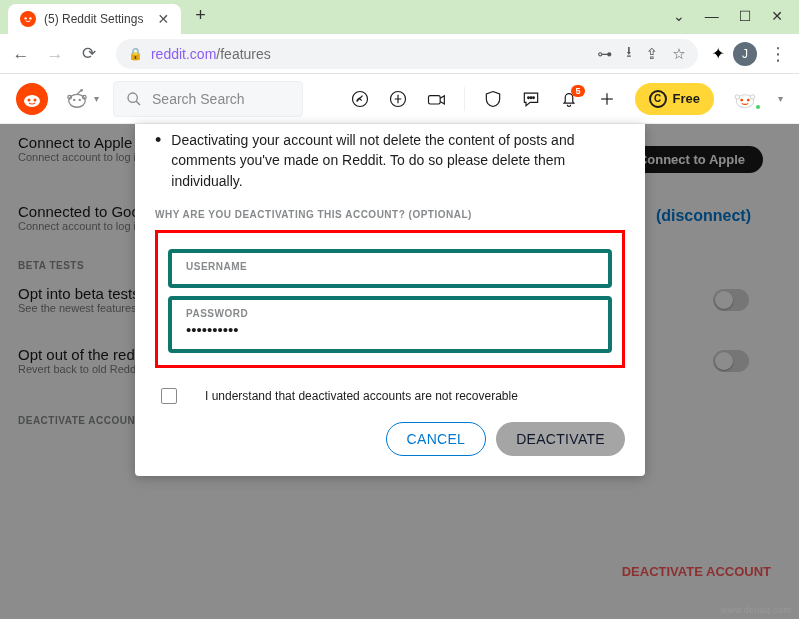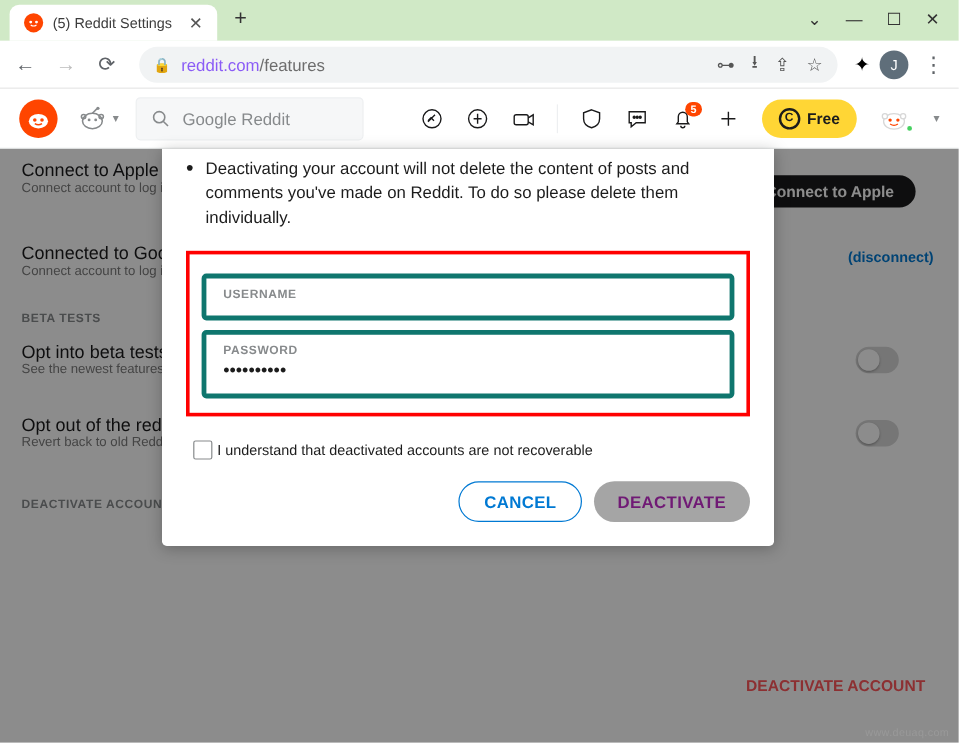--- a/index.html
+++ b/index.html
@@ -46,40 +46,40 @@
   .user-snoo svg{width:26px;height:26px;}
   .online-dot{width:8px;height:8px;background:#46d160;border-radius:50%;border:2px solid #fff;position:relative;left:-10px;top:8px;}
 
   
   .page-bg { position: absolute; top: 124px; left: 0; right: 0; bottom: 0; background: #fff; filter: brightness(0.55); padding: 10px 18px;}
   .bg-row { margin-bottom: 26px;}
   .bg-title { font-size: 15px; font-weight:500; color:#1a1a1b;}
   .bg-sub { font-size: 11px; color:#7c7c7c;}
   .bg-label { font-size: 10px; font-weight:700; color:#878a8c; letter-spacing:.5px; margin: 28px 0 14px;}
   .bg-btn-dark { position:absolute; right: 18px; top: 12px; background:#1a1a1b;color:#fff;border-radius:18px;padding:6px 18px;font-size:13px;font-weight:600;}
-  .bg-link { position:absolute; right: 3px; color:#0079d3; font-size:12px; font-weight:700;}
+  .bg-link { position:absolute; right: 30px; color:#0079d3; font-size:16px; font-weight:700;}
   .bg-toggle { position:absolute; right: 32px; width:36px;height:22px;background:#d6d6d6;border-radius:11px;}
   .bg-toggle::after{content:'';position:absolute;width:18px;height:18px;background:#fff;border-radius:50%;top:2px;left:2px;box-shadow:0 1px 2px rgba(0,0,0,.3);}
   .bg-deact{color:#ff585b;font-size:13px;font-weight:700;}
 
   .modal { position: absolute; top: 124px; left: 135px; width: 510px; background: #fff; border-radius: 0 0 4px 4px; padding: 6px 20px 20px; box-shadow: 0 2px 12px rgba(0,0,0,.25);}
   .bullet-row { display:flex; gap: 10px; font-size: 14px; color:#1c1c1c; line-height: 1.45; margin-bottom: 18px;}
   .bullet { font-size:18px; line-height:20px;}
   .section-label { font-size: 10px; font-weight:700; color:#878a8c; letter-spacing:.5px; margin-bottom: 10px;}
   .reason-box { width:100%; min-height:62px; border:1px solid #edeff1; border-radius:4px; padding: 10px 12px; font-size:14px; color:#1c1c1c; resize: both; margin-bottom: 20px; font-family: inherit;}
   .cred-box { border: 3px solid #ff0000; padding: 8px 10px 12px; margin-bottom: 14px;}
   .field { border:4px solid #0f766e; border-radius:4px; padding: 8px 14px 10px; margin-top: 8px;}
   .field-label { font-size:10px; font-weight:700; color:#878a8c; letter-spacing:.5px; margin-bottom:2px;}
   .field-val { font-size:15px; color:#1c1c1c; border:none; outline:none; width:100%; font-family:inherit; background:transparent;}
-  .check-row { display:flex; gap: 4px; align-items:center; font-size:12px; color:#1c1c1c; padding: 6px 6px 18px;}
+  .check-row { display:flex; gap: 28px; align-items:center; font-size:12px; color:#1c1c1c; padding: 6px 6px 18px;}
   .checkbox { width:16px;height:16px;border:1.5px solid #878a8c;border-radius:2px;}
   .btn-row { display:flex; gap: 10px; justify-content:flex-end;}
-  .btn { border-radius: 20px; padding: 8px 20px; font-size:14px; font-weight:700; letter-spacing:.3px; border:none;}
+  .btn { border-radius: 20px; padding: 8px 20px; font-size:14px; font-weight:400; letter-spacing:.3px; border:none;}
   .btn-cancel { background:#fff; color:#0079d3; border:1px solid #0079d3;}
-  .btn-deact { background:#a5a5a5; color:#701a75;}
+  .btn-deact { background:#a5a5a5; color:#0f172a;}
   
   .watermark { position:absolute; bottom:4px; right:8px; font-size:9px; color:#999; letter-spacing:.3px;}
 </style>
 </head>
 <body>
 
 <div class="titlebar">
   <div class="tab">
     <span class="tab-favicon">
       <svg viewBox="0 0 20 20" width="12" height="12">
@@ -142,21 +142,21 @@
         <line x1="12" y1="7" x2="16" y2="3" stroke="#878a8c" stroke-width="1.4"></line>
         <circle cx="17" cy="2.5" r="1.5" fill="#878a8c"></circle>
       </svg>
     <span class="chev">▾</span>
   </div>
   <div class="reddit-search">
     <svg width="16" height="16" viewBox="0 0 24 24">
         <circle cx="10" cy="10" r="7" fill="none" stroke="#878a8c" stroke-width="2"></circle>
         <line x1="15" y1="15" x2="21" y2="21" stroke="#878a8c" stroke-width="2"></line>
       </svg>
-    <span>Google Reddit</span>
+    <span>Search Search</span>
   </div>
   <div class="hdr-icons">
     <div class="hdr-ico">
         <svg class="icon-svg" viewBox="0 0 24 24">
           <circle cx="12" cy="12" r="9"></circle>
           <path d="M8 14 l3-3 3 3 M15 8 l-7 7"></path>
         </svg>
       </div>
     <div class="hdr-ico">
         <svg class="icon-svg" viewBox="0 0 24 24">
@@ -239,20 +239,21 @@
   </div>
   <div class="bg-label" style="margin-top:40px;">DEACTIVATE ACCOUNT</div>
   <div class="bg-deact" style="position:absolute; right:28px; bottom:40px;"><span>DEACTIVATE ACCOUNT</span></div>
 </div>
 
 <div class="modal">
   <div class="bullet-row">
     <span class="bullet">•</span>
     <span>Deactivating your account will not delete the content of posts and comments you've made on Reddit. To do so please delete them individually.</span>
   </div>
+  <div class="section-label">WHY ARE YOU DEACTIVATING THIS ACCOUNT? (OPTIONAL)</div>
   
   <div class="cred-box">
     <div class="field">
       <div class="field-label">USERNAME</div>
     </div>
     <div class="field">
       <div class="field-label">PASSWORD</div>
       <input class="field-val" value="••••••••••" style="">
     </div>
   </div>

